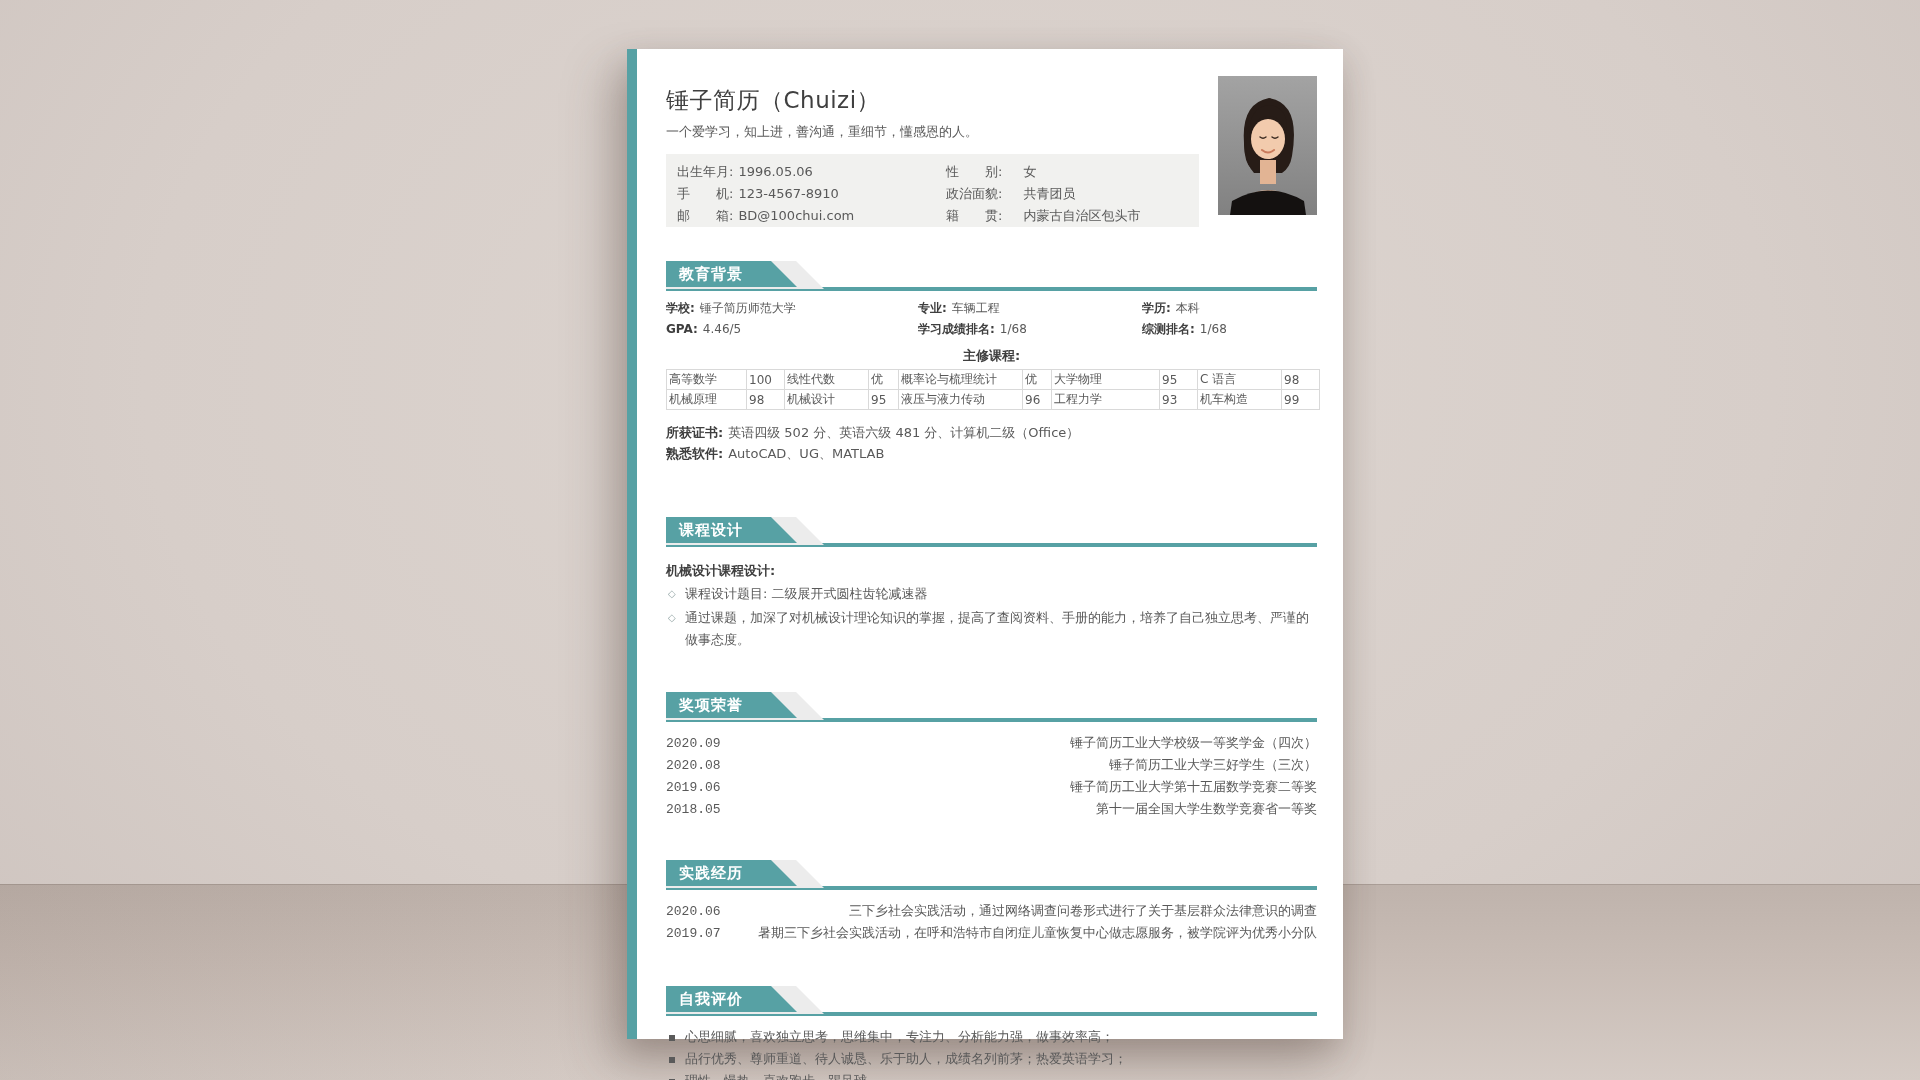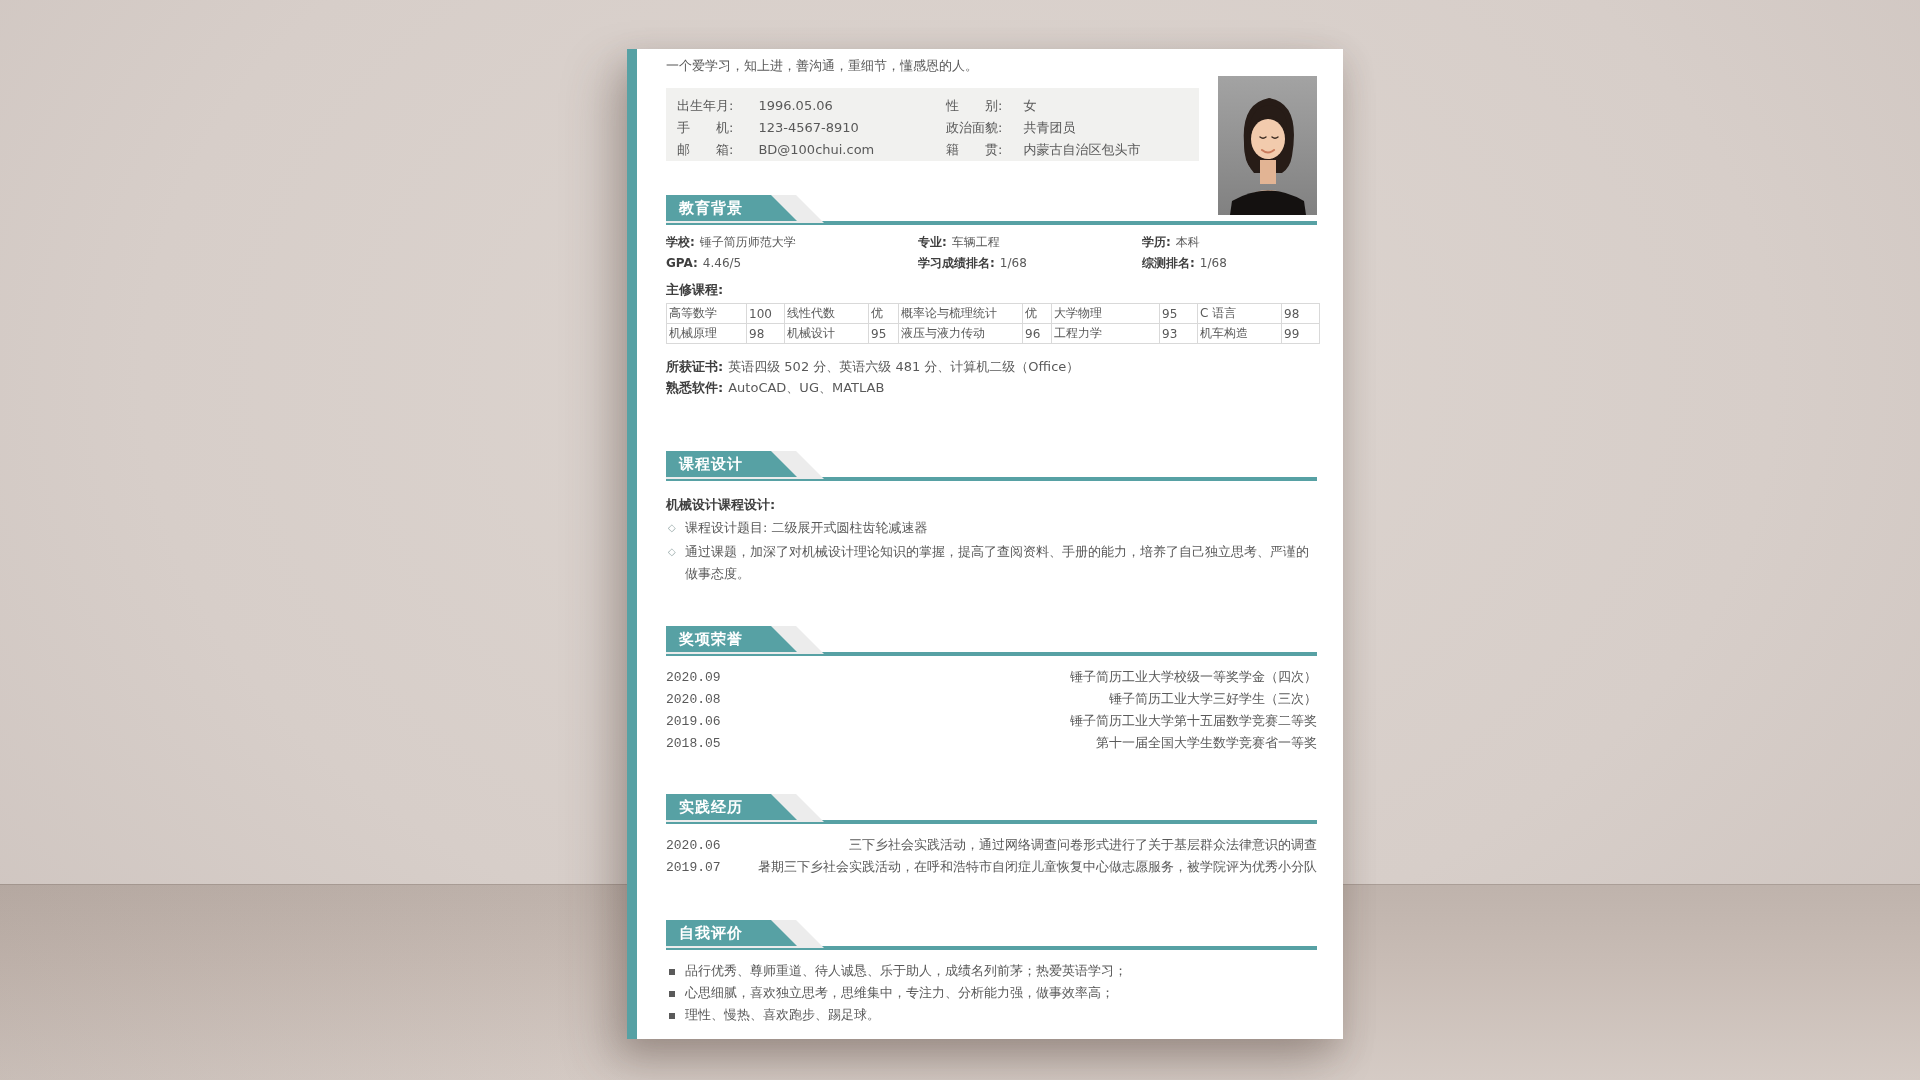--- a/index.html
+++ b/index.html
@@ -26,21 +26,21 @@
   .page{position:absolute;left:627px;top:49px;width:716px;height:990px;background:#ffffff;
     box-shadow:-18px 22px 45px rgba(80,62,55,.28), 0 12px 30px rgba(80,62,55,.22);}
   .accent-edge{position:absolute;left:0;top:0;width:10px;height:100%;background:var(--accent);}
   .content{position:absolute;left:39px;top:0;width:651px;height:100%;}
 
   .name{margin-top:37px;font-size:23px;line-height:29px;font-weight:400;color:var(--ink-strong);letter-spacing:.5px;}
   .tagline{margin-top:8px;font-size:13px;line-height:18px;color:var(--ink);}
 
   .info-box{margin-top:13px;width:533px;height:73px;background:var(--box-bg);padding:7px 0 0 11px;font-size:13px;}
   .irow{display:flex;line-height:22px;}
-  .icell-l{width:269px;display:flex;gap:20px;}
+  .icell-l{width:269px;display:flex;}
   .icell-r{flex:1;display:flex;gap:16px;}
   .ilabel{color:var(--ink);white-space:pre;}
   .ivalue{margin-left:5px;color:var(--ink);}
 
   .photo{position:absolute;left:591px;top:27px;width:99px;height:139px;display:block;}
 
   .section{width:651px;}
   .sec-bar{position:relative;height:26px;}
   .sec-echo{position:absolute;left:0;top:0;width:158px;height:28px;background:var(--echo);
     clip-path:polygon(0 0,130px 0,158px 100%,0 100%);}
@@ -52,21 +52,21 @@
   .mt-edu{margin-top:34px;}
   .mt-cd{margin-top:53px;}
   .mt-aw{margin-top:41px;}
   .mt-pr{margin-top:39px;}
   .mt-se{margin-top:41px;}
 
   .efields{margin-top:7px;display:grid;grid-template-columns:252px 224px 1fr;font-size:12px;line-height:21px;}
   .efield b{color:var(--ink-strong);font-weight:bold;}
   .efield span{margin-left:5px;color:var(--ink);}
 
-  .courses-label{margin-top:5px;font-size:13px;line-height:21px;font-weight:bold;color:var(--ink-strong);}
+  .courses-label{margin-top:5px;font-size:13px;line-height:21px;font-weight:bold;color:var(--ink-strong);text-align:center;}
   table.courses{margin-top:3px;width:100%;border-collapse:collapse;table-layout:fixed;}
   table.courses td{border:1px solid var(--rule);height:20px;text-align:left;
     font-size:12px;color:var(--ink);padding:0 2px;overflow:hidden;white-space:nowrap;}
   .cert-line{margin-top:12px;font-size:13px;line-height:21px;}
   .cert-line b{color:var(--ink-strong);}
   .cert-line span{margin-left:5px;}
 
   .cd-subtitle{margin-top:13px;font-size:13px;line-height:21px;font-weight:bold;color:var(--ink-strong);}
   .cd-bullet{position:relative;margin-top:2px;padding-left:19px;font-size:13px;line-height:22px;}
   .cd-bullet .dmnd{position:absolute;left:2px;top:0;font-size:10px;color:#98a9a9;}
@@ -103,20 +103,21 @@
       <path d="M12 139 L14 125 Q50 104 86 125 L88 139 Z" fill="#141110"></path>
       <ellipse cx="50" cy="63" rx="17" ry="20" fill="#f2cbad"></ellipse>
       <path d="M32 62 Q29 31 52 29 Q73 33 68 60 Q66 42 52 40 Q37 40 33 58 Z" fill="#271c17"></path>
       <path d="M31 50 Q25 78 34 94 Q26 86 26 68 Q26 55 31 50 Z" fill="#271c17"></path>
       <path d="M42 61 q3 2.5 6 0" stroke="#3a2a20" fill="none" stroke-width="1.4" stroke-linecap="round"></path>
       <path d="M54 61 q3 2.5 6 0" stroke="#3a2a20" fill="none" stroke-width="1.4" stroke-linecap="round"></path>
       <path d="M44 74 q6 5 12 0" stroke="#c97b5c" fill="none" stroke-width="2" stroke-linecap="round"></path>
     </svg>
 
     <div class="content">
+      <h1 class="name">锤子简历（Chuizi）</h1>
       <p class="tagline">一个爱学习，知上进，善沟通，重细节，懂感恩的人。</p>
 
       <div class="info-box">
         <div class="irow">
           <div class="icell-l">
               <span class="ilabel">出生年月:</span>
               <span class="ivalue">1996.05.06</span>
             </div>
           <div class="icell-r">
               <span class="ilabel">性　　别:</span>
@@ -277,21 +278,21 @@
       </div>
 
       <div class="section mt-se">
         <div class="sec-bar">
           <div class="sec-echo"></div>
           <div class="sec-badge">自我评价</div>
         </div>
         <div class="sec-line"></div>
 
         <div class="dated-list">
+          <div class="se-bullet"><span>心思细腻，喜欢独立思考，思维集中，专注力、分析能力强，做事效率高；</span></div>
           <div class="se-bullet"><span>品行优秀、尊师重道、待人诚恳、乐于助人，成绩名列前茅；热爱英语学习；</span></div>
-          <div class="se-bullet"><span>心思细腻，喜欢独立思考，思维集中，专注力、分析能力强，做事效率高；</span></div>
           <div class="se-bullet"><span>理性、慢热、喜欢跑步、踢足球。</span></div>
         </div>
       </div>
 
     </div>
   </div>
 </div>
 
 </body></html>

